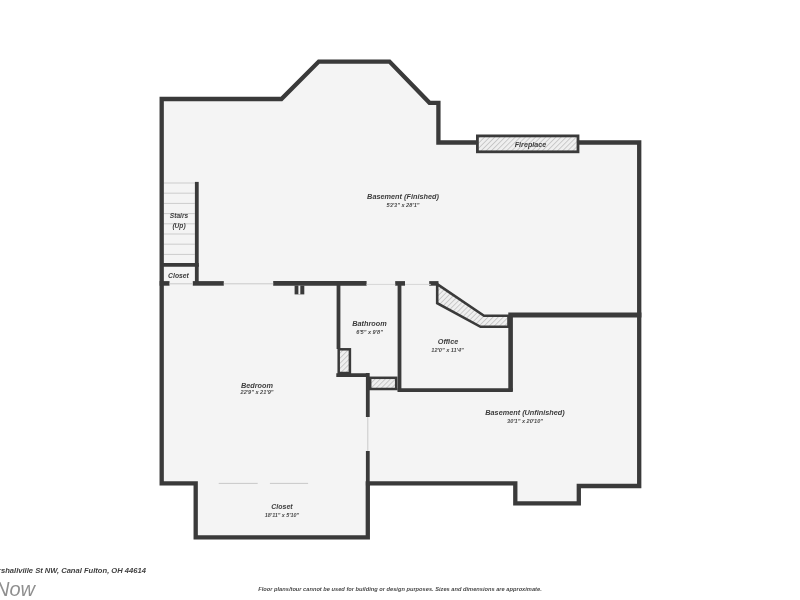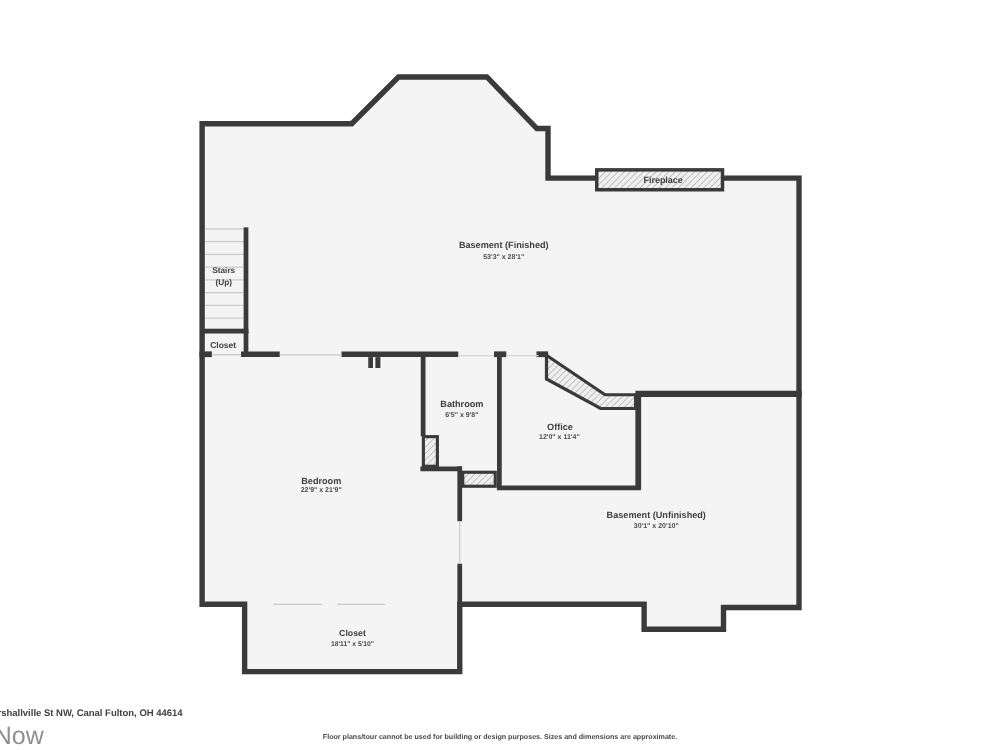--- a/index.html
+++ b/index.html
@@ -1,17 +1,17 @@
 <!DOCTYPE html>
 <html><head>
 <meta charset="utf-8">
 <style>
   html,body{margin:0;padding:0;background:#ffffff;}
   .page{position:relative;width:800px;height:600px;background:#ffffff;overflow:hidden;
-        font-family:"Liberation Sans", sans-serif;}
+        font-family:"Liberation Sans", sans-serif;font-style:italic;}
   svg{display:block;}
   .rname{font-family:"Liberation Sans",sans-serif;font-weight:bold;fill:#3d3d3d;text-anchor:middle;}
   .rdim{font-family:"Liberation Sans",sans-serif;font-weight:bold;fill:#4a4a4a;text-anchor:middle;}
 </style>
 </head>
 <body>
 <div class="page">
 <svg width="800" height="600" viewBox="0 0 800 600">
 <defs>
   <pattern id="hatch" width="3.6" height="3.6" patternUnits="userSpaceOnUse" patternTransform="rotate(45)">

